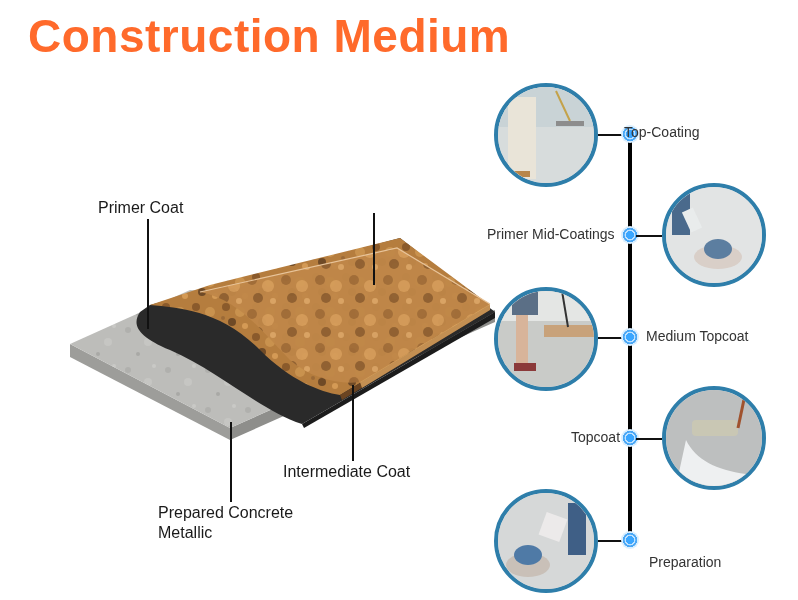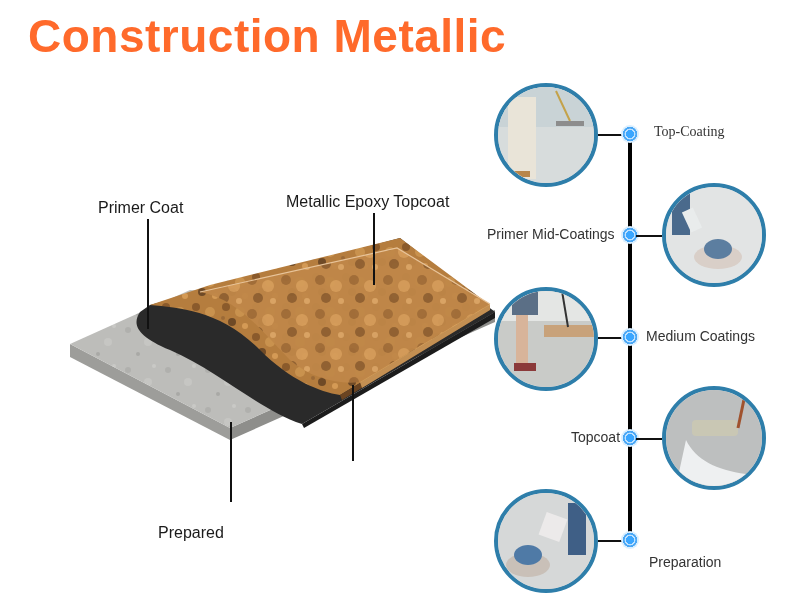--- a/index.html
+++ b/index.html
@@ -12,21 +12,21 @@
   .node { position: absolute; width: 18px; height: 18px; border-radius: 50%;
           background: radial-gradient(circle, #3aa6ff 0 30%, #bfe2ff 32% 42%, #4aa7f5 44% 55%, #d8eeff 57% 70%, rgba(120,190,255,0.5) 72% 100%); }
   .connector { position: absolute; height: 2px; background: #111; }
   .photo { position: absolute; width: 96px; height: 96px; border-radius: 50%; border: 4px solid #2e7eaa; overflow: hidden; background: #dcdedf; }
   .photo svg { width: 96px; height: 96px; display: block; }
   .step-label { position: absolute; font-size: 14px; color: #333; line-height: 18px; white-space: nowrap; }
 </style>
 </head>
 <body>
 
-<h1 class="title">Construction Metallic</h1>
+<h1 class="title">Construction Medium</h1>
 
 <div class="diagram">
   <svg width="480" height="600" viewBox="0 0 480 600" style="position:absolute;left:0;top:0;">
     <defs>
       <pattern id="concreteTex" width="40" height="40" patternUnits="userSpaceOnUse">
         <rect width="40" height="40" fill="#bdbdba"></rect>
         <circle cx="8" cy="10" r="3" fill="#b0b0ad"></circle>
         <circle cx="28" cy="22" r="4" fill="#c6c6c3"></circle>
         <circle cx="18" cy="34" r="2" fill="#a9a9a6"></circle>
         <circle cx="34" cy="6" r="2" fill="#c9c9c6"></circle>
@@ -60,45 +60,46 @@
     <path d="M300,395 L450,305 L450,310 L302,400 Z" fill="#6b4421"></path>
 
     <path d="M160,292 C200,300 220,330 250,360 C270,378 300,385 320,382 L450,304 L357,248 Z" fill="url(#epoxyTex2)" opacity="0.95"></path>
     <path d="M160,292 L357,248 L450,304" fill="none" stroke="#e8c49a" stroke-width="1.2"></path>
     <path d="M320,382 L450,304 L450,310 L322,388 Z" fill="#d9a25f" opacity="0.8"></path>
   </svg>
 
   <span class="label" style="left:58px; top:198px;">Primer Coat</span>
   <div class="leader" style="left:107px; top:219px; height:110px;"></div>
 
-  <span class="label" style="left:246px; top:192px;">Metallic Epoxy Topcoat</span>
   <div class="leader" style="left:333px; top:213px; height:72px;"></div>
 
   <div class="leader" style="left:312px; top:385px; height:76px;"></div>
+  <span class="label" style="left:243px; top:462px;">Intermediate Coat</span>
 
   <div class="leader" style="left:190px; top:422px; height:80px;"></div>
-  <span class="label" style="left:118px; top:523px;">Prepared</span>
+  <span class="label" style="left:118px; top:503px;">Prepared Concrete</span>
+  <span class="label" style="left:118px; top:523px;">Metallic</span>
 </div>
 
 <div>
   <div class="timeline-line"></div>
 
   <div class="photo" style="left:494px; top:83px;">
     <svg viewBox="0 0 96 96">
       <rect width="96" height="96" fill="#d7dcdc"></rect>
       <rect x="0" y="0" width="96" height="40" fill="#c9d3d6"></rect>
       <rect x="10" y="10" width="28" height="82" fill="#e9e4d8"></rect>
       <rect x="14" y="84" width="18" height="6" fill="#b8864a"></rect>
       <line x1="58" y1="4" x2="72" y2="34" stroke="#c4a24a" stroke-width="2"></line>
       <rect x="58" y="34" width="28" height="5" fill="#8d8d8d"></rect>
     </svg>
   </div>
   <div class="connector" style="left:598px; top:134px; width:26px;"></div>
   <div class="node" style="left:621px; top:125px;"></div>
-  <span class="step-label" style="left:654px; top:123px;font-family:Liberation Serif, serif;">Top-Coating</span>
+  <span class="step-label" style="left:624px; top:123px;">Top-Coating</span>
 
   <span class="step-label" style="left:487px; top:225px;">Primer Mid-Coatings</span>
   <div class="node" style="left:621px; top:226px;"></div>
   <div class="connector" style="left:636px; top:235px; width:26px;"></div>
   <div class="photo" style="left:662px; top:183px;">
     <svg viewBox="0 0 96 96">
       <rect width="96" height="96" fill="#e2e4e4"></rect>
       <rect x="6" y="0" width="18" height="48" fill="#4a6a8c"></rect>
       <rect x="20" y="22" width="12" height="22" fill="#e9ecec" transform="rotate(-25 26 33)"></rect>
       <ellipse cx="52" cy="70" rx="24" ry="12" fill="#d9cfc8"></ellipse>
@@ -112,21 +113,21 @@
       <rect x="0" y="0" width="96" height="30" fill="#e4e6e4"></rect>
       <rect x="14" y="0" width="26" height="24" fill="#5b6f86"></rect>
       <rect x="18" y="24" width="12" height="48" fill="#d8b49a"></rect>
       <rect x="16" y="72" width="22" height="8" fill="#8b3a3a"></rect>
       <rect x="46" y="34" width="50" height="12" fill="#c8a27a"></rect>
       <line x1="64" y1="0" x2="70" y2="36" stroke="#333" stroke-width="2"></line>
     </svg>
   </div>
   <div class="connector" style="left:598px; top:337px; width:26px;"></div>
   <div class="node" style="left:621px; top:328px;"></div>
-  <span class="step-label" style="left:646px; top:327px;">Medium Coatings</span>
+  <span class="step-label" style="left:646px; top:327px;">Medium Topcoat</span>
 
   <span class="step-label" style="left:571px; top:428px;">Topcoat</span>
   <div class="node" style="left:621px; top:429px;"></div>
   <div class="connector" style="left:636px; top:438px; width:26px;"></div>
   <div class="photo" style="left:662px; top:386px;">
     <svg viewBox="0 0 96 96">
       <rect width="96" height="96" fill="#bdbfbf"></rect>
       <path d="M20,50 C30,70 50,80 80,84 L90,96 L10,96 Z" fill="#eef0f1"></path>
       <rect x="26" y="30" width="46" height="16" rx="4" fill="#c9c7b4"></rect>
       <line x1="72" y1="38" x2="80" y2="0" stroke="#a0522d" stroke-width="3"></line>

